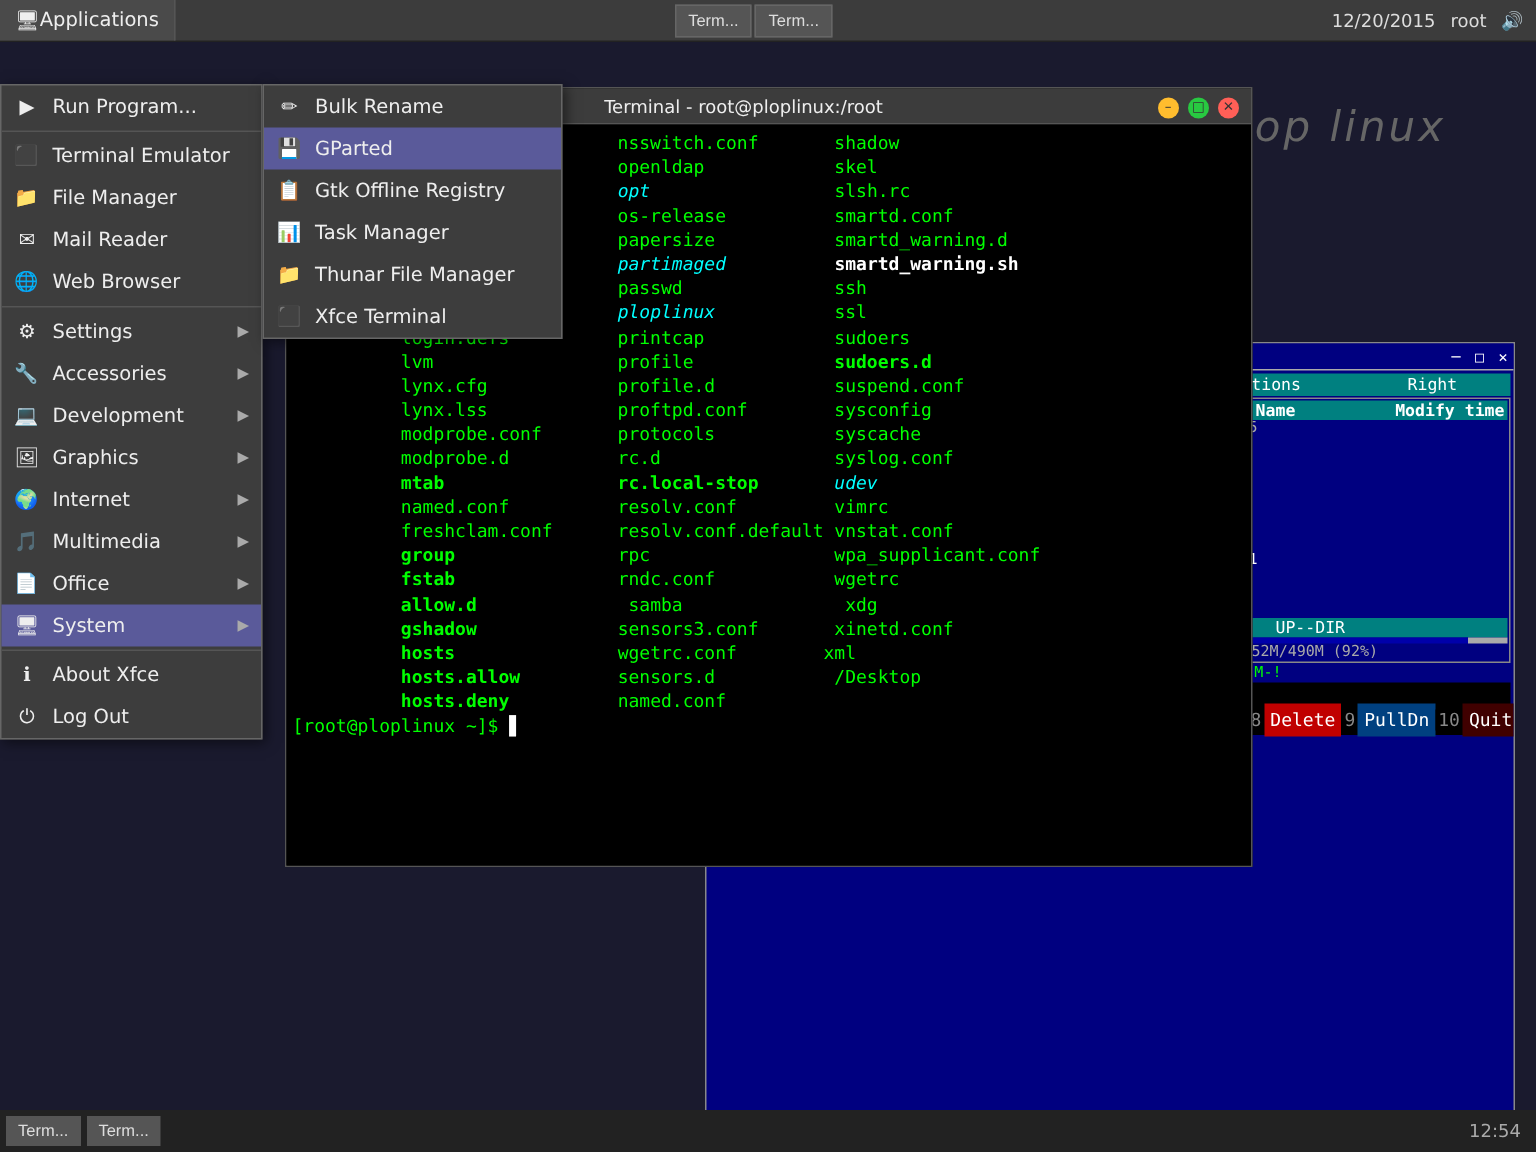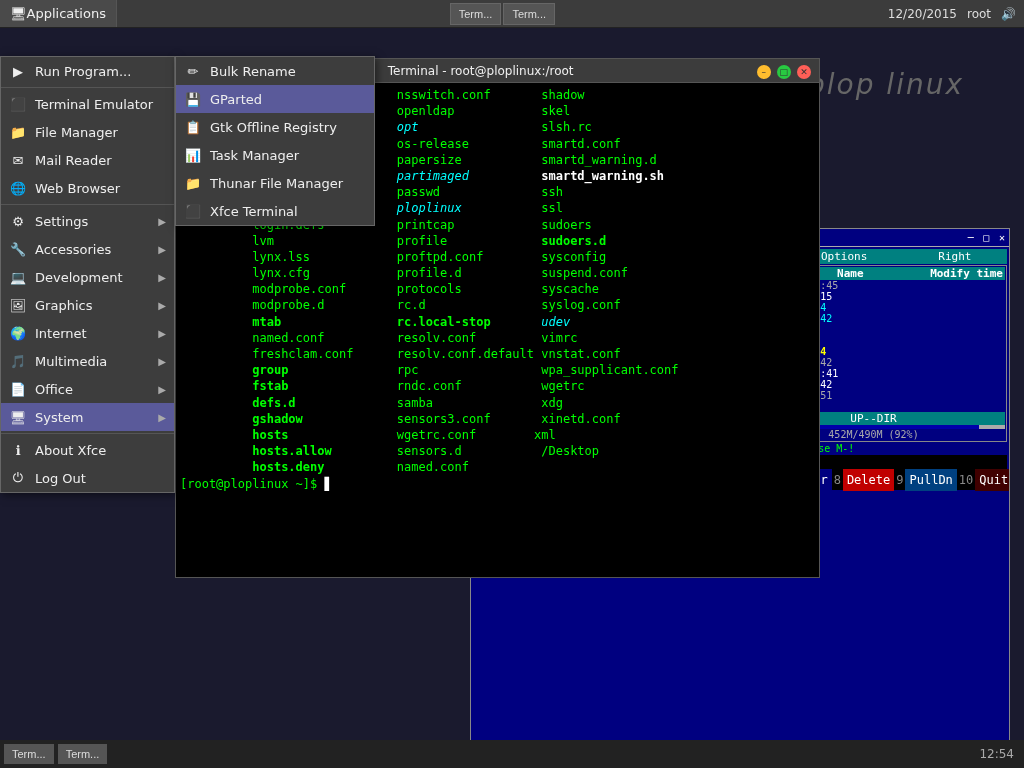--- a/index.html
+++ b/index.html
@@ -85,21 +85,21 @@
       color: #666;
       font-size: 28px;
       font-style: italic;
       letter-spacing: 2px;
     }
 
     
     #terminal-window {
       position: absolute;
       top: 30px;
-      left: 175px;
+      left: 190px;
       width: 645px;
       height: 520px;
       background: #000;
       border: 1px solid #555;
       z-index: 10;
     }
     #terminal-titlebar {
       background: #3c3c3c;
       height: 24px;
       display: flex;
@@ -342,30 +342,30 @@
       <span class="t-line"><span class="t-green">.d        inputrc             nsswitch.conf       shadow</span></span>
       <span class="t-line"><span class="t-green">          iproute2            openldap            skel</span></span>
       <span class="t-line"><span class="t-green">          issue               </span><span class="t-cyan">opt</span><span class="t-green">                 slsh.rc</span></span>
       <span class="t-line"><span class="t-green">          jwhois.conf         os-release          smartd.conf</span></span>
       <span class="t-line"><span class="t-green">          ld.so.cache         papersize           </span><span class="t-green">smartd_warning.d</span></span>
       <span class="t-line"><span class="t-green">          ld.so.conf          </span><span class="t-cyan">partimaged</span><span class="t-green">          </span><span class="t-bold-white">smartd_warning.sh</span></span>
       <span class="t-line"><span class="t-bold-green">          localtime           </span><span class="t-green">passwd              ssh</span></span>
       <span class="t-line"><span class="t-green">          login.access        </span><span class="t-cyan">ploplinux</span><span class="t-green">           ssl</span></span>
       <span class="t-line"><span class="t-green">          login.defs          printcap            sudoers</span></span>
       <span class="t-line"><span class="t-green">          lvm                 profile             </span><span class="t-bold-green">sudoers.d</span></span>
+      <span class="t-line"><span class="t-green">          lynx.cfg            profile.d           suspend.conf</span></span>
       <span class="t-line"><span class="t-green">          lynx.lss            proftpd.conf        sysconfig</span></span>
-      <span class="t-line"><span class="t-green">          lynx.cfg            profile.d           suspend.conf</span></span>
       <span class="t-line"><span class="t-green">          modprobe.conf       protocols           syscache</span></span>
       <span class="t-line"><span class="t-green">          modprobe.d          rc.d                syslog.conf</span></span>
       <span class="t-line"><span class="t-bold-green">          mtab                rc.local-stop       </span><span class="t-cyan">udev</span></span>
       <span class="t-line"><span class="t-green">          named.conf          resolv.conf         vimrc</span></span>
       <span class="t-line"><span class="t-green">          freshclam.conf      resolv.conf.default vnstat.conf</span></span>
       <span class="t-line"><span class="t-bold-green">          group               </span><span class="t-green">rpc                 wpa_supplicant.conf</span></span>
       <span class="t-line"><span class="t-bold-green">          fstab               </span><span class="t-green">rndc.conf           wgetrc</span></span>
-      <span class="t-line"><span class="t-bold-green">          defs.d              </span><span class="t-green">samba               xdg</span></span>
+      <span class="t-line"><span class="t-bold-green">          allow.d              </span><span class="t-green">samba               xdg</span></span>
       <span class="t-line"><span class="t-bold-green">          gshadow             </span><span class="t-green">sensors3.conf       xinetd.conf</span></span>
       <span class="t-line"><span class="t-bold-green">          hosts               </span><span class="t-green">wgetrc.conf        xml</span></span>
       <span class="t-line"><span class="t-bold-green">          hosts.allow         </span><span class="t-green">sensors.d           /Desktop</span></span>
       <span class="t-line"><span class="t-bold-green">          hosts.deny          </span><span class="t-green">named.conf</span></span>
       <span class="t-line"></span>
       <span class="t-line"><span class="t-green">[root@ploplinux ~]$ </span><span class="t-white">▋</span></span>
     </div>
   </div>
 
   <div id="mc-window" style="position:absolute;top:200px;left:470px;width:540px;height:530px;background:#000080;border:1px solid #888;z-index:9;font-family:monospace;font-size:11px;">

